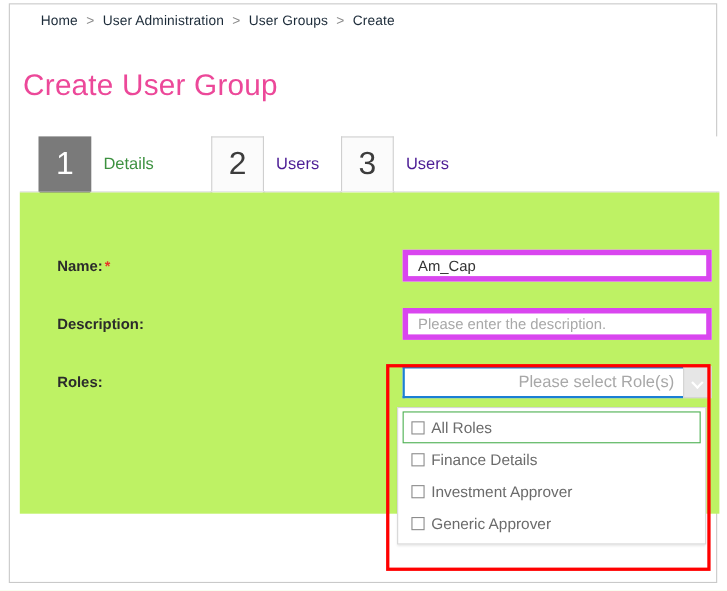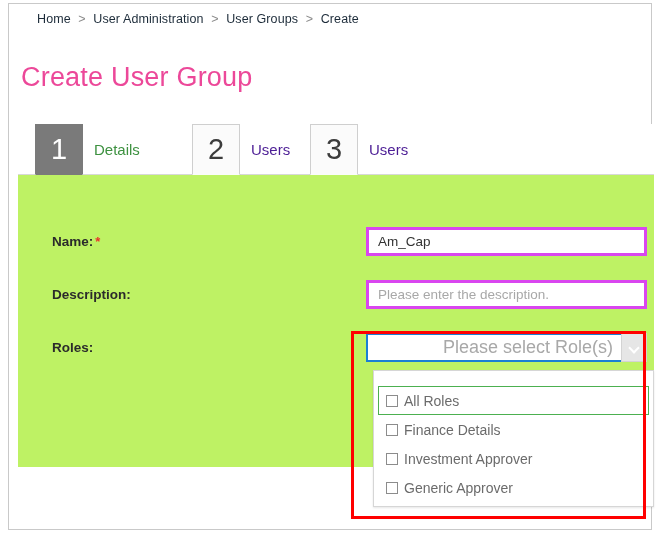--- a/index.html
+++ b/index.html
@@ -168,21 +168,21 @@
     margin-left: 2px;
   }
 
   .text-input {
     position: absolute;
     left: 348px;
     width: 281px;
     height: 29px;
     box-sizing: border-box;
     background: #ffffff;
-    border: 3px solid #d946ef;
+    border: 5px solid #d946ef;
     font-family: "Liberation Sans", sans-serif;
     font-size: 13.5px;
     color: #333333;
     padding: 0 9px;
     line-height: 27px;
     outline: none;
   }
   .text-input::placeholder { color: #a8a8a8; }
 
   
@@ -194,21 +194,21 @@
   }
   .roles-box {
     position: absolute;
     left: 0; top: 0;
     width: 255px;
     height: 29px;
     box-sizing: border-box;
     background: #ffffff;
     border: 2px solid #1b7fd4;
     border-right: none;
-    font-size: 18px;
+    font-size: 15px;
     color: #a8a8a8;
     padding: 0 8px;
     line-height: 25px;
     white-space: nowrap;
     overflow: hidden;
   }
   .roles-arrow-btn {
     position: absolute;
     left: 255px; top: 0;
     width: 26px;
@@ -231,27 +231,27 @@
     left: 0; top: 1px;
     width: 6px; height: 6px;
     border-right: 2px solid #ffffff;
     border-bottom: 2px solid #ffffff;
     transform: rotate(45deg);
   }
 
   
   .dropdown-list {
     position: absolute;
-    left: 364px;
+    left: 352px;
     top: 366px;
     width: 281px;
     box-sizing: border-box;
     background: #ffffff;
     border: 1px solid #d6d6d6;
-    padding: 15px 4px 4px 4px;
+    padding: 3px 4px 4px 4px;
     box-shadow: 0 1px 2px rgba(0,0,0,0.10);
     z-index: 5;
   }
   .dd-item {
     height: 29px;
     display: flex;
     align-items: center;
     padding-left: 7px;
     box-sizing: border-box;
     border: 1px solid transparent;

